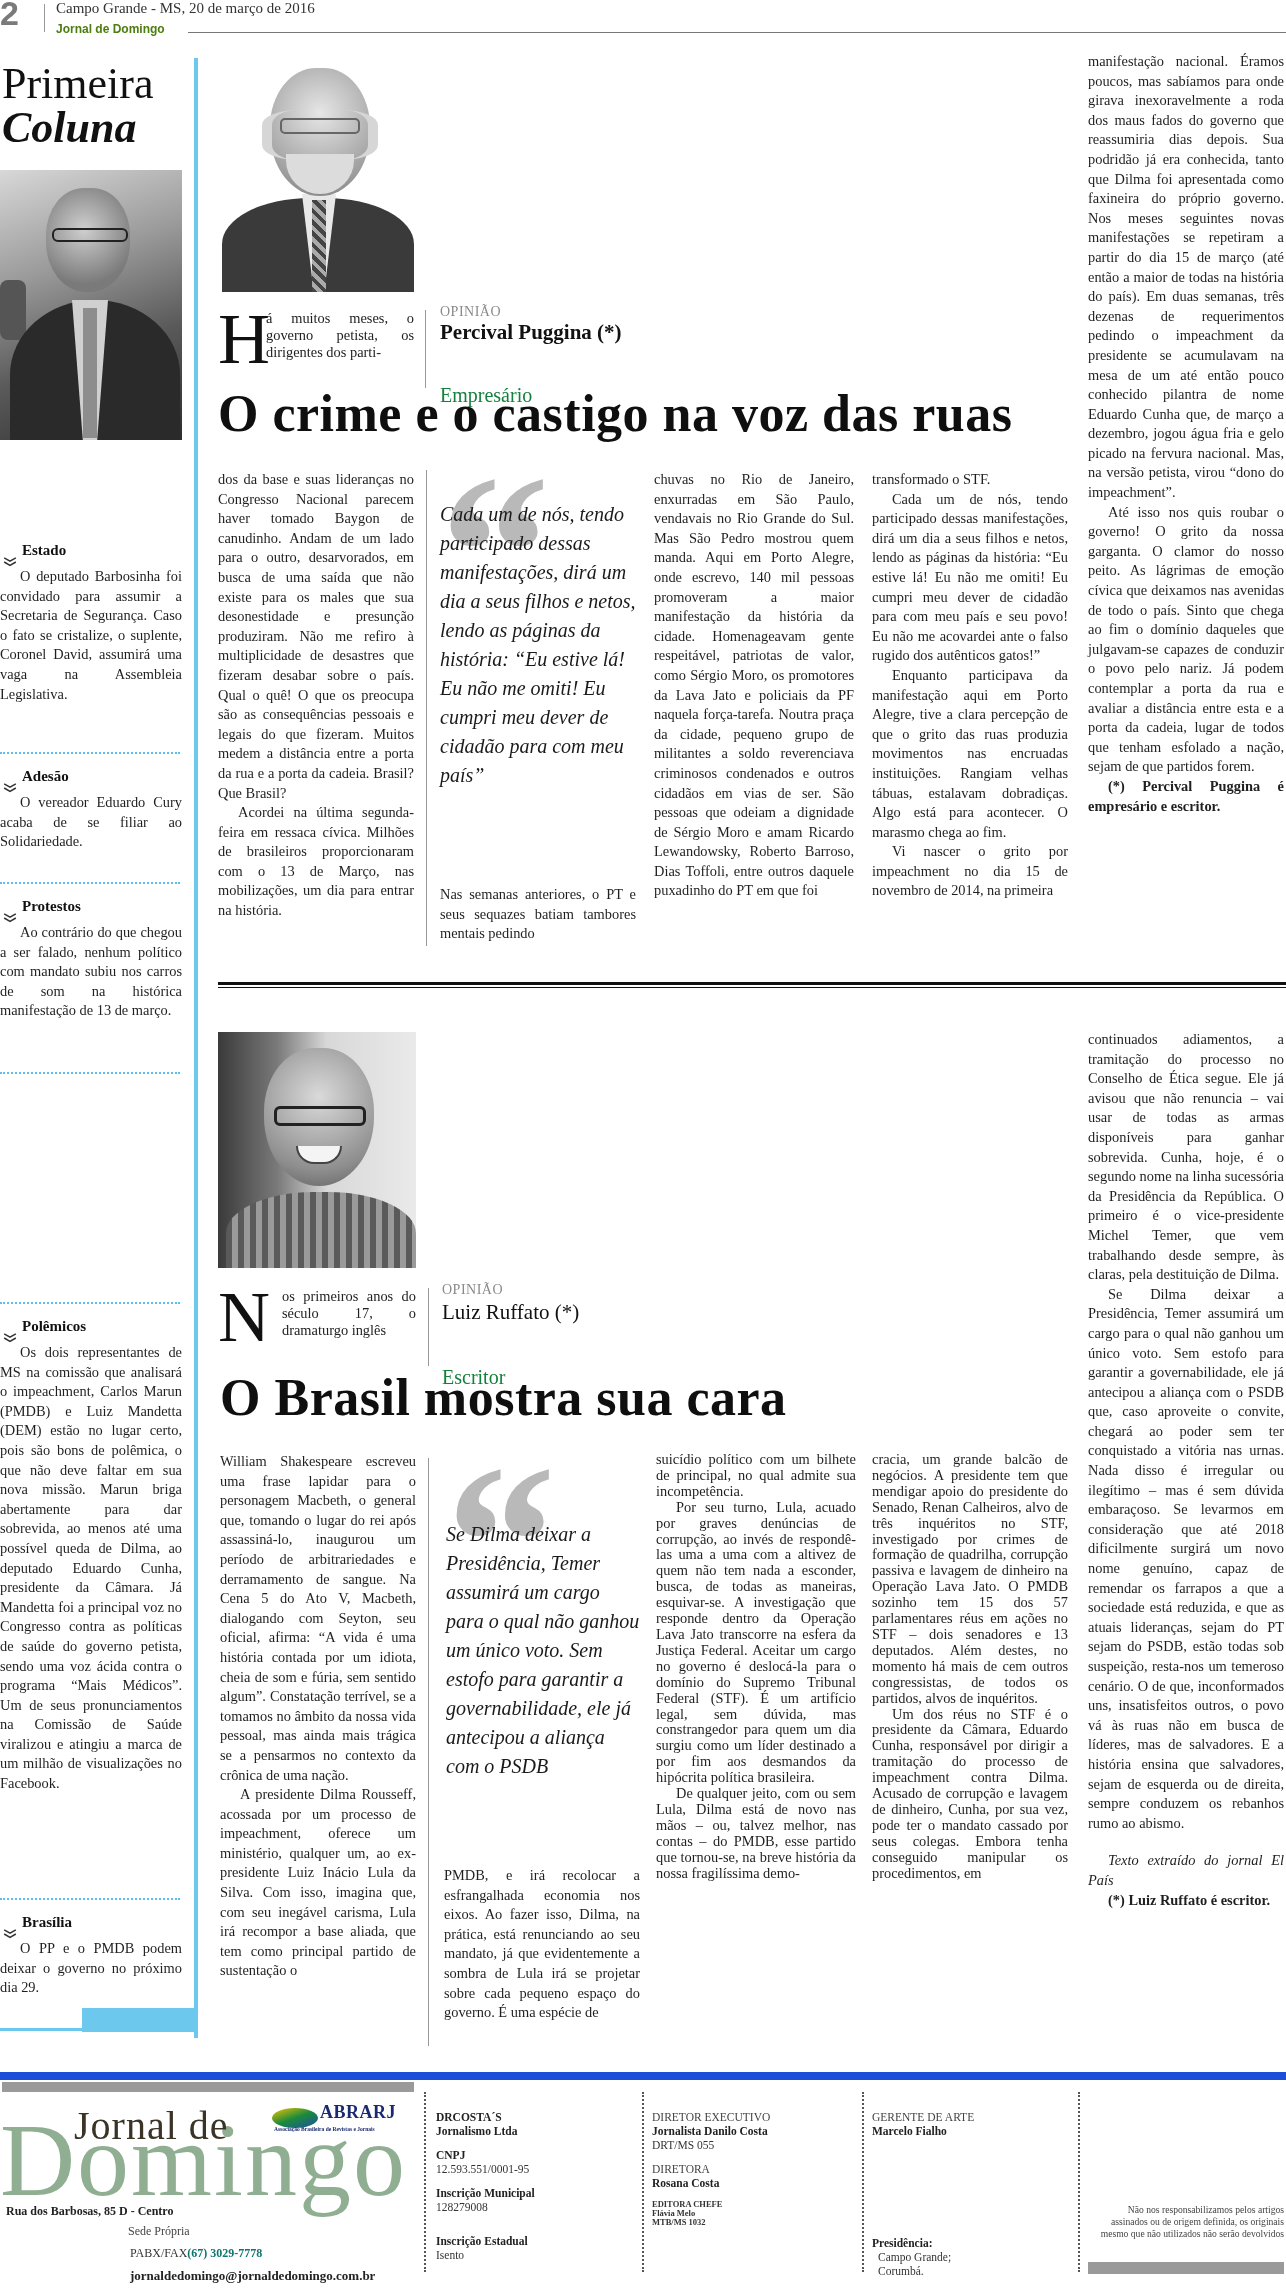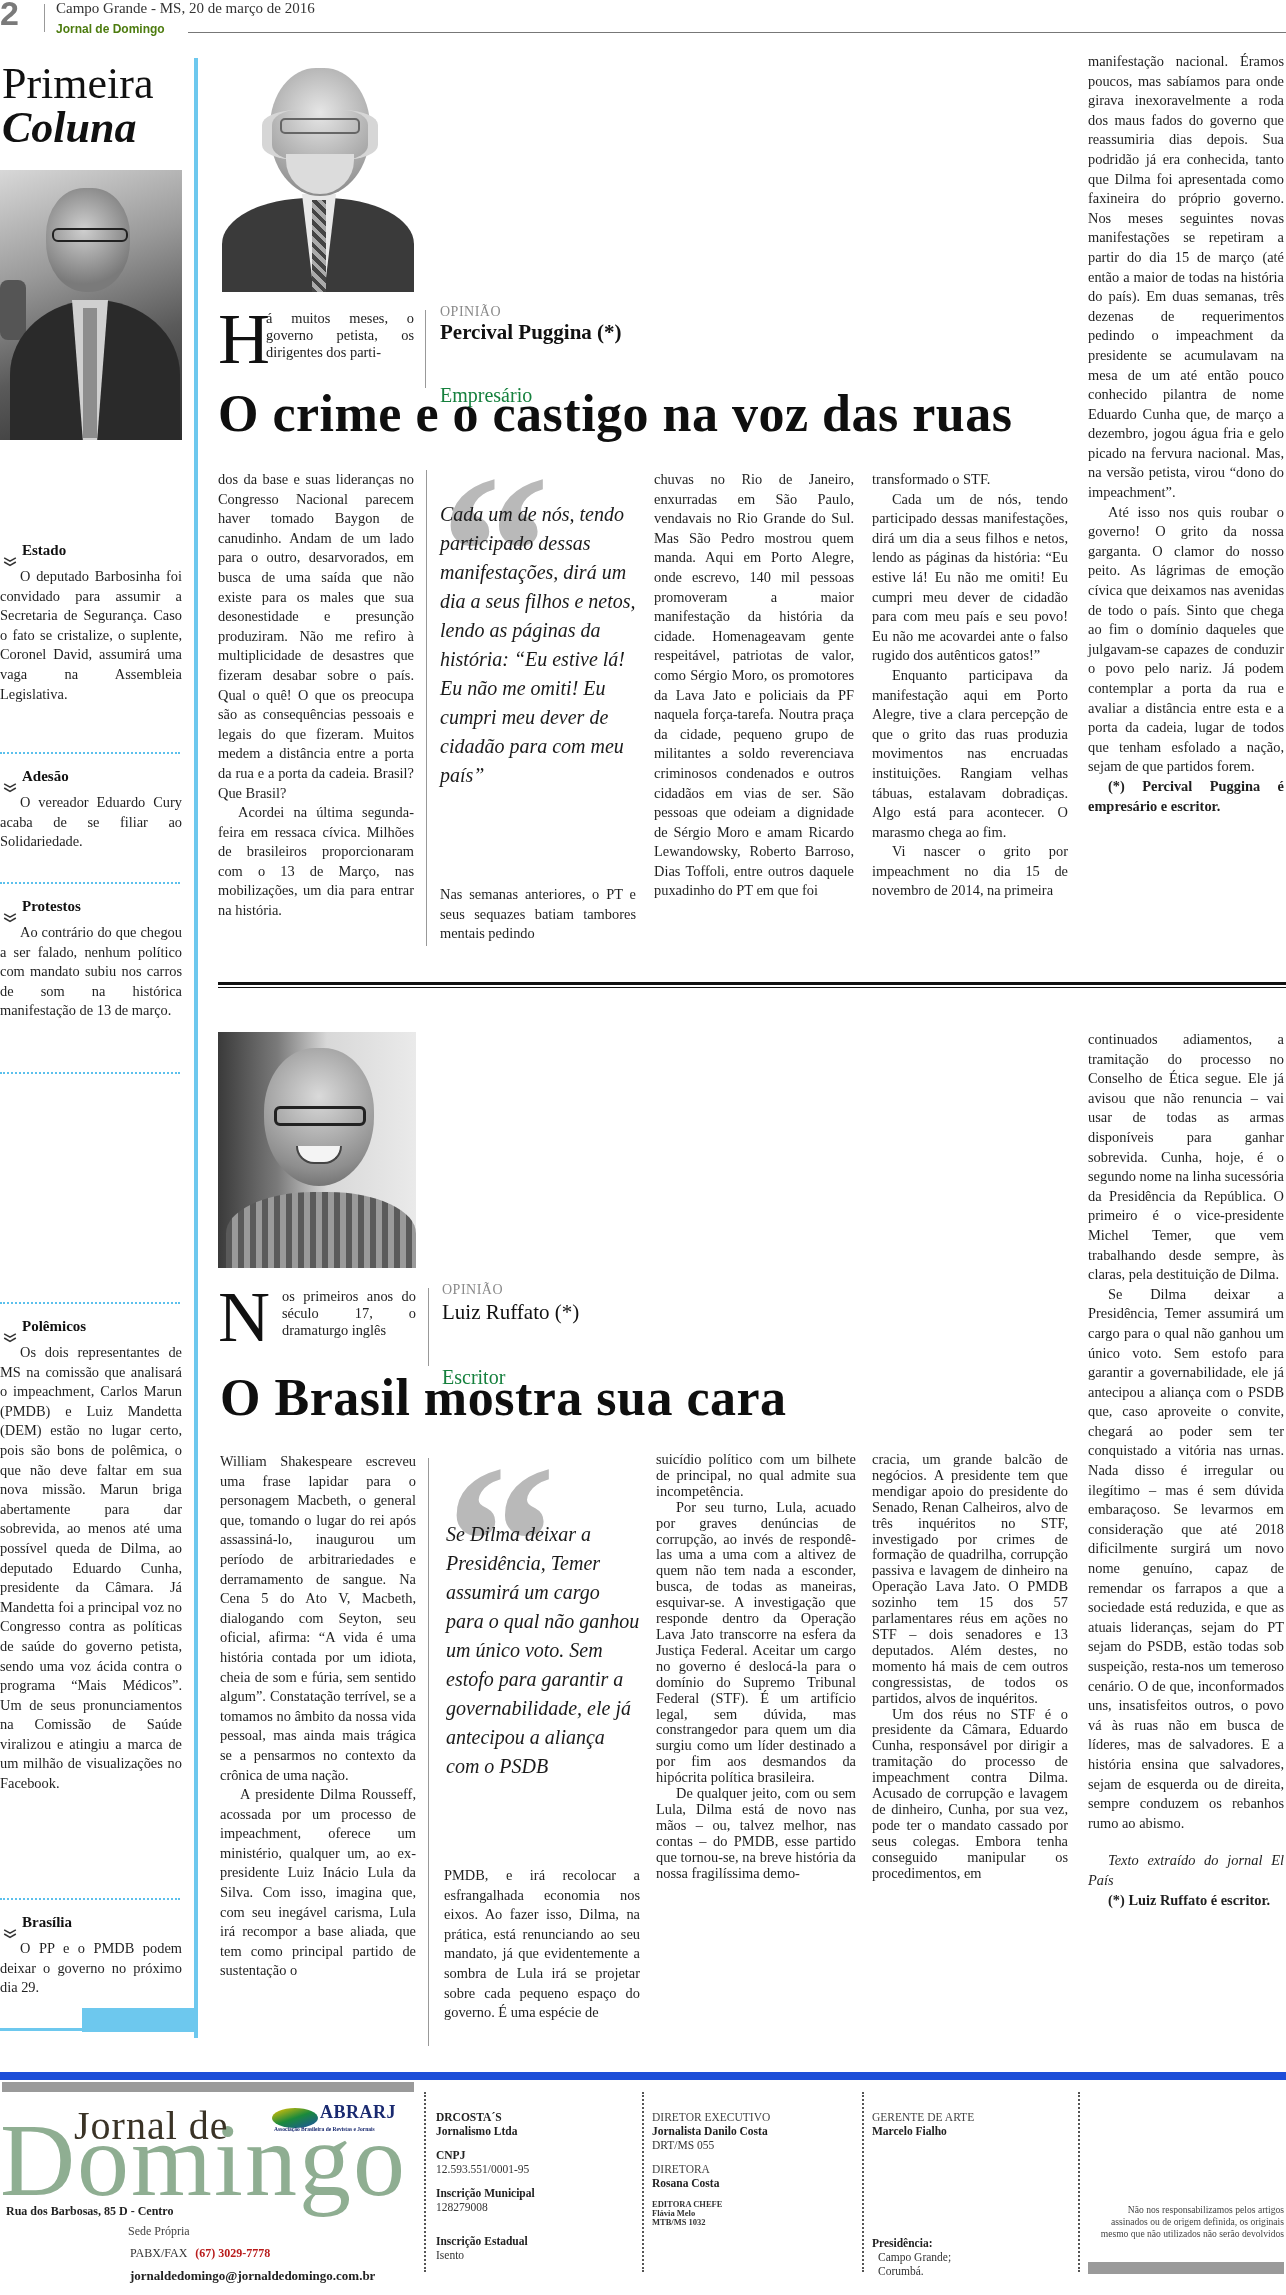--- a/index.html
+++ b/index.html
@@ -76,21 +76,21 @@
   .f-graybar { position: absolute; left: 2px; top: 2px; width: 412px; height: 10px; background: #9a9a9a; }
   .logo-jornal { position: absolute; left: 74px; top: 22px; font-size: 40px; color: #3a3326; letter-spacing: 1px; }
   .logo-domingo { position: absolute; left: 0px; top: 28px; font-size: 104px; line-height: 104px; color: #8fae92; letter-spacing: 2px; }
   .abrarj { position: absolute; left: 272px; top: 24px; width: 142px; height: 32px; }
   .abrarj .wave { position: absolute; left: 0; top: 4px; width: 46px; height: 20px; border-radius: 50%; background: linear-gradient(160deg, #f2c500 0%, #1a8a3c 50%, #1e4fa6 100%); }
   .abrarj .name { position: absolute; left: 48px; top: -2px; font-weight: bold; font-size: 18px; color: #1a2a70; letter-spacing: 0.5px; }
   .abrarj .sub { position: absolute; left: 2px; top: 22px; font-size: 5.5px; font-weight: bold; color: #1a2a70; white-space: nowrap; }
   .f-address { position: absolute; left: 6px; top: 124px; font-weight: bold; font-size: 12px; color: #222; }
   .f-sede { position: absolute; left: 128px; top: 144px; font-size: 12px; color: #444; }
   .f-pabx { position: absolute; left: 130px; top: 166px; font-size: 12px; color: #333; }
-  .f-pabx b { margin-left: 8px; color: #b91c1c; }
+  .f-pabx b { color: #0f766e; }
   .f-email { position: absolute; left: 130px; top: 188px; font-size: 13px; color: #222; font-weight: bold; }
   .f-dots { position: absolute; top: 12px; height: 180px; border-left: 2px dotted #555; }
   .f-col { position: absolute; top: 30px; font-size: 11.5px; line-height: 14px; color: #333; }
   .f-col .lbl-b { font-weight: bold; color: #222; }
   .f-col .lbl-up { color: #444; font-size: 11.5px; }
   .f-col .gap { height: 10px; }
   .f-col .small b { font-size: 8.5px; line-height: 9px; display: block; }
   .f-disclaimer { position: absolute; left: 1090px; top: 124px; width: 194px; font-size: 9.6px; line-height: 12px; text-align: right; color: #444; }
   .f-graybar2 { position: absolute; left: 1088px; top: 182px; width: 196px; height: 12px; background: #9a9a9a; }
 </style>

